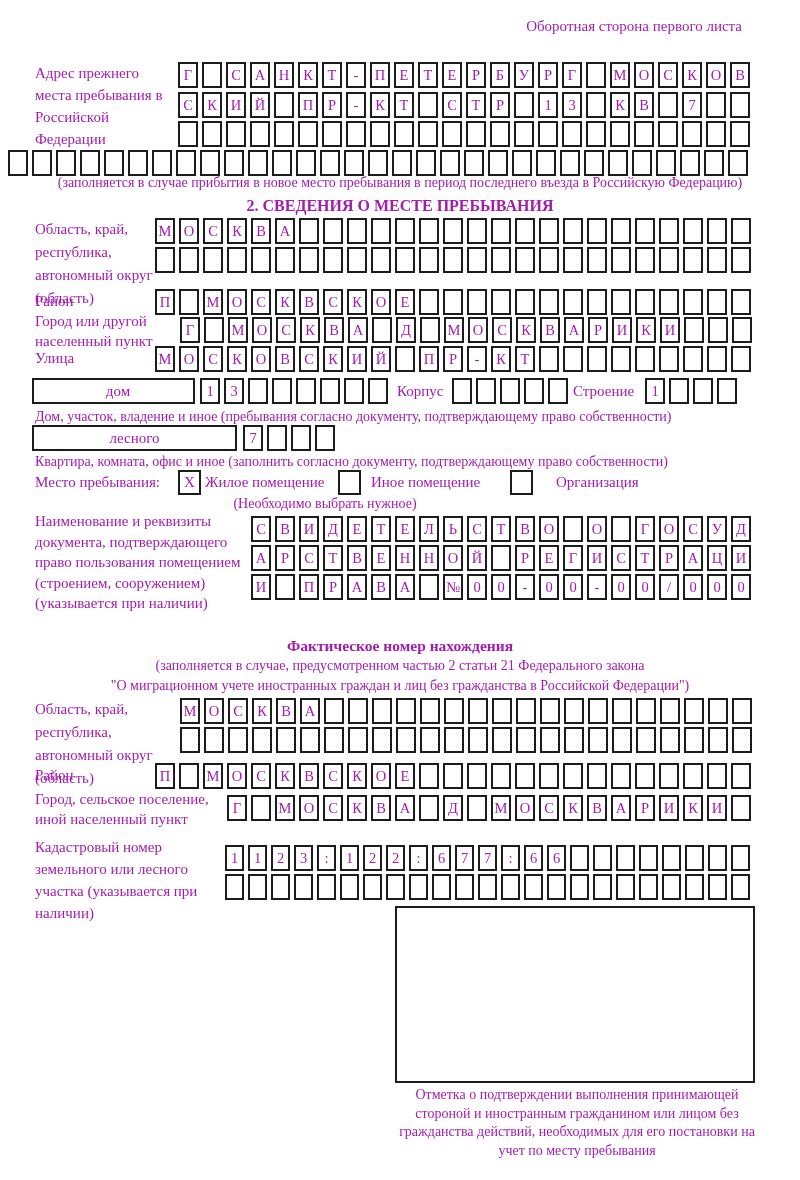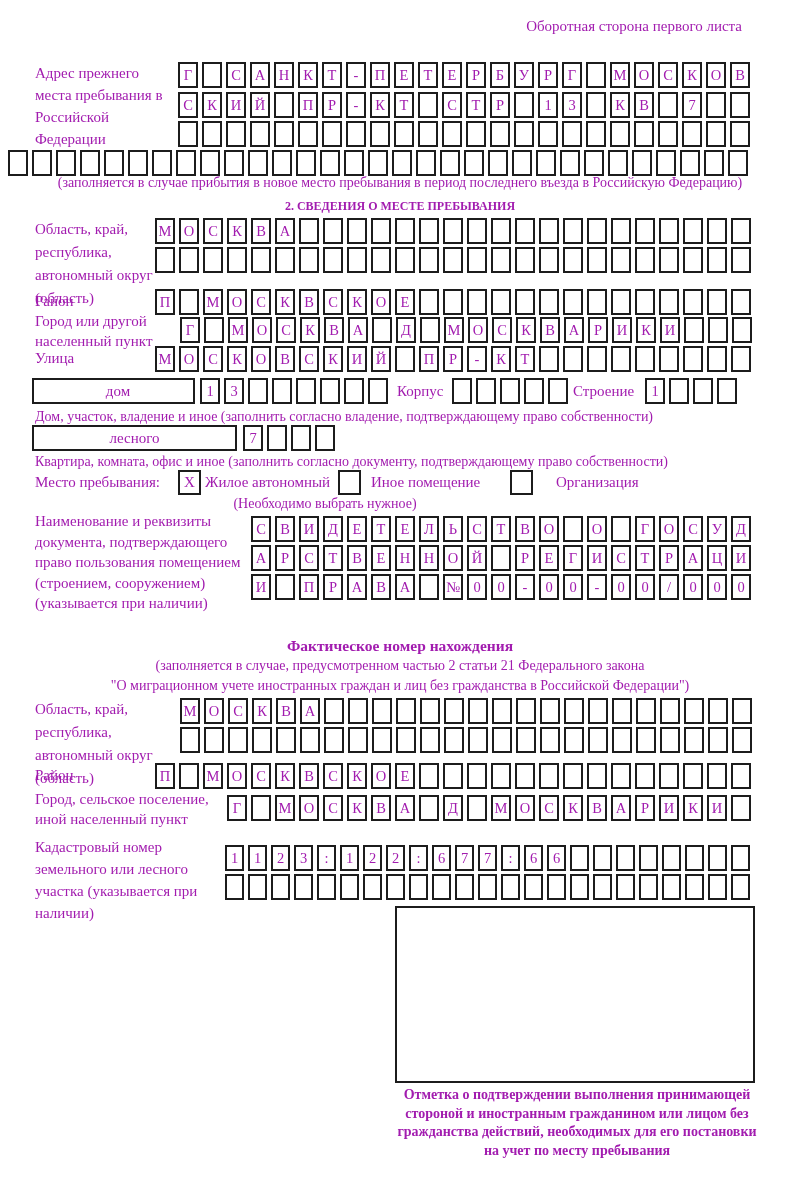--- a/index.html
+++ b/index.html
@@ -4,21 +4,21 @@
 <style>
   html,body{margin:0;padding:0;background:#fff;}
   .page{
     position:relative;width:800px;height:1180px;background:#ffffff;
     font-family:"Liberation Serif", serif;color:#a21caf;overflow:hidden;
   }
   .abs{position:absolute;}
   .lbl{font-size:15px;line-height:20px;}
   .note{font-size:14px;line-height:18px;}
   .center{text-align:center;}
-  .title{font-size:12px;font-weight:bold;line-height:20px;}
+  .title{font-size:16px;font-weight:bold;line-height:20px;}
   .row{display:flex;gap:4px;}
   .cell{
     box-sizing:border-box;flex:none;width:20px;height:26px;
     border:2px solid #1c1c1c;display:inline-flex;align-items:center;justify-content:center;
     font-size:14.5px;line-height:1;background:#fff;
   }
   .sm .cell{width:19px;}
   .wbox{
     box-sizing:border-box;height:26px;border:2px solid #1c1c1c;background:#fff;
     display:flex;align-items:center;justify-content:center;font-size:15px;
@@ -313,34 +313,34 @@
       <span class="cell"></span>
       <span class="cell"></span>
     </div>
   <div class="abs lbl" style="top:381px;left:573px;">Строение</div>
   <div class="abs row" style="top:378px;left:645px;">
       <span class="cell">1</span>
       <span class="cell"></span>
       <span class="cell"></span>
       <span class="cell"></span>
     </div>
-  <div class="abs note" style="top:408px;left:35px;width:740px;">Дом, участок, владение и иное (заполнить согласно владение, подтверждающему право собственности)</div>
+  <div class="abs note" style="top:408px;left:35px;width:740px;">Дом, участок, владение и иное (пребывания согласно документу, подтверждающему право собственности)</div>
 
   <div class="abs wbox" style="top:425px;left:32px;width:205px;">лесного</div>
   <div class="abs row" style="top:425px;left:243px;">
       <span class="cell">7</span>
       <span class="cell"></span>
       <span class="cell"></span>
       <span class="cell"></span>
     </div>
   <div class="abs note" style="top:453px;left:35px;width:740px;">Квартира, комната, офис и иное (заполнить согласно документу, подтверждающему право собственности)</div>
 
   <div class="abs lbl" style="top:472px;left:35px;">Место пребывания:</div>
   <div class="chk" style="top:470px;left:178px;">X</div>
-  <div class="abs lbl" style="top:472px;left:205px;">Жилое автономный</div>
+  <div class="abs lbl" style="top:472px;left:205px;">Жилое помещение</div>
   <div class="chk" style="top:470px;left:338px;"></div>
   <div class="abs lbl" style="top:472px;left:371px;">Иное помещение</div>
   <div class="chk" style="top:470px;left:510px;"></div>
   <div class="abs lbl" style="top:472px;left:556px;">Организация</div>
   <div class="abs note center" style="top:495px;left:160px;width:330px;">(Необходимо выбрать нужное)</div>
 
   <div class="abs lbl" style="top:511px;left:35px;width:225px;line-height:20.5px;">Наименование и реквизиты документа, подтверждающего право пользования помещением (строением, сооружением) (указывается при наличии)</div>
   <div class="abs row" style="top:516px;left:251px;">
       <span class="cell">С</span>
       <span class="cell">В</span>
@@ -570,15 +570,15 @@
       <span class="cell"></span>
       <span class="cell"></span>
       <span class="cell"></span>
       <span class="cell"></span>
       <span class="cell"></span>
       <span class="cell"></span>
       <span class="cell"></span>
     </div>
 
   <div class="abs stamp-box" style="top:906px;left:395px;width:360px;height:177px;"></div>
-  <div class="abs note center" style="top:1086px;left:392px;width:370px;line-height:18.5px;font-weight:bold;">Отметка о подтверждении выполнения принимающей стороной и иностранным гражданином или лицом без гражданства действий, необходимых для его постановки на учет по месту пребывания</div>
+  <div class="abs note center" style="top:1086px;left:392px;width:370px;line-height:18.5px;">Отметка о подтверждении выполнения принимающей стороной и иностранным гражданином или лицом без гражданства действий, необходимых для его постановки на учет по месту пребывания</div>
 
 </div>
 
 </body></html>

